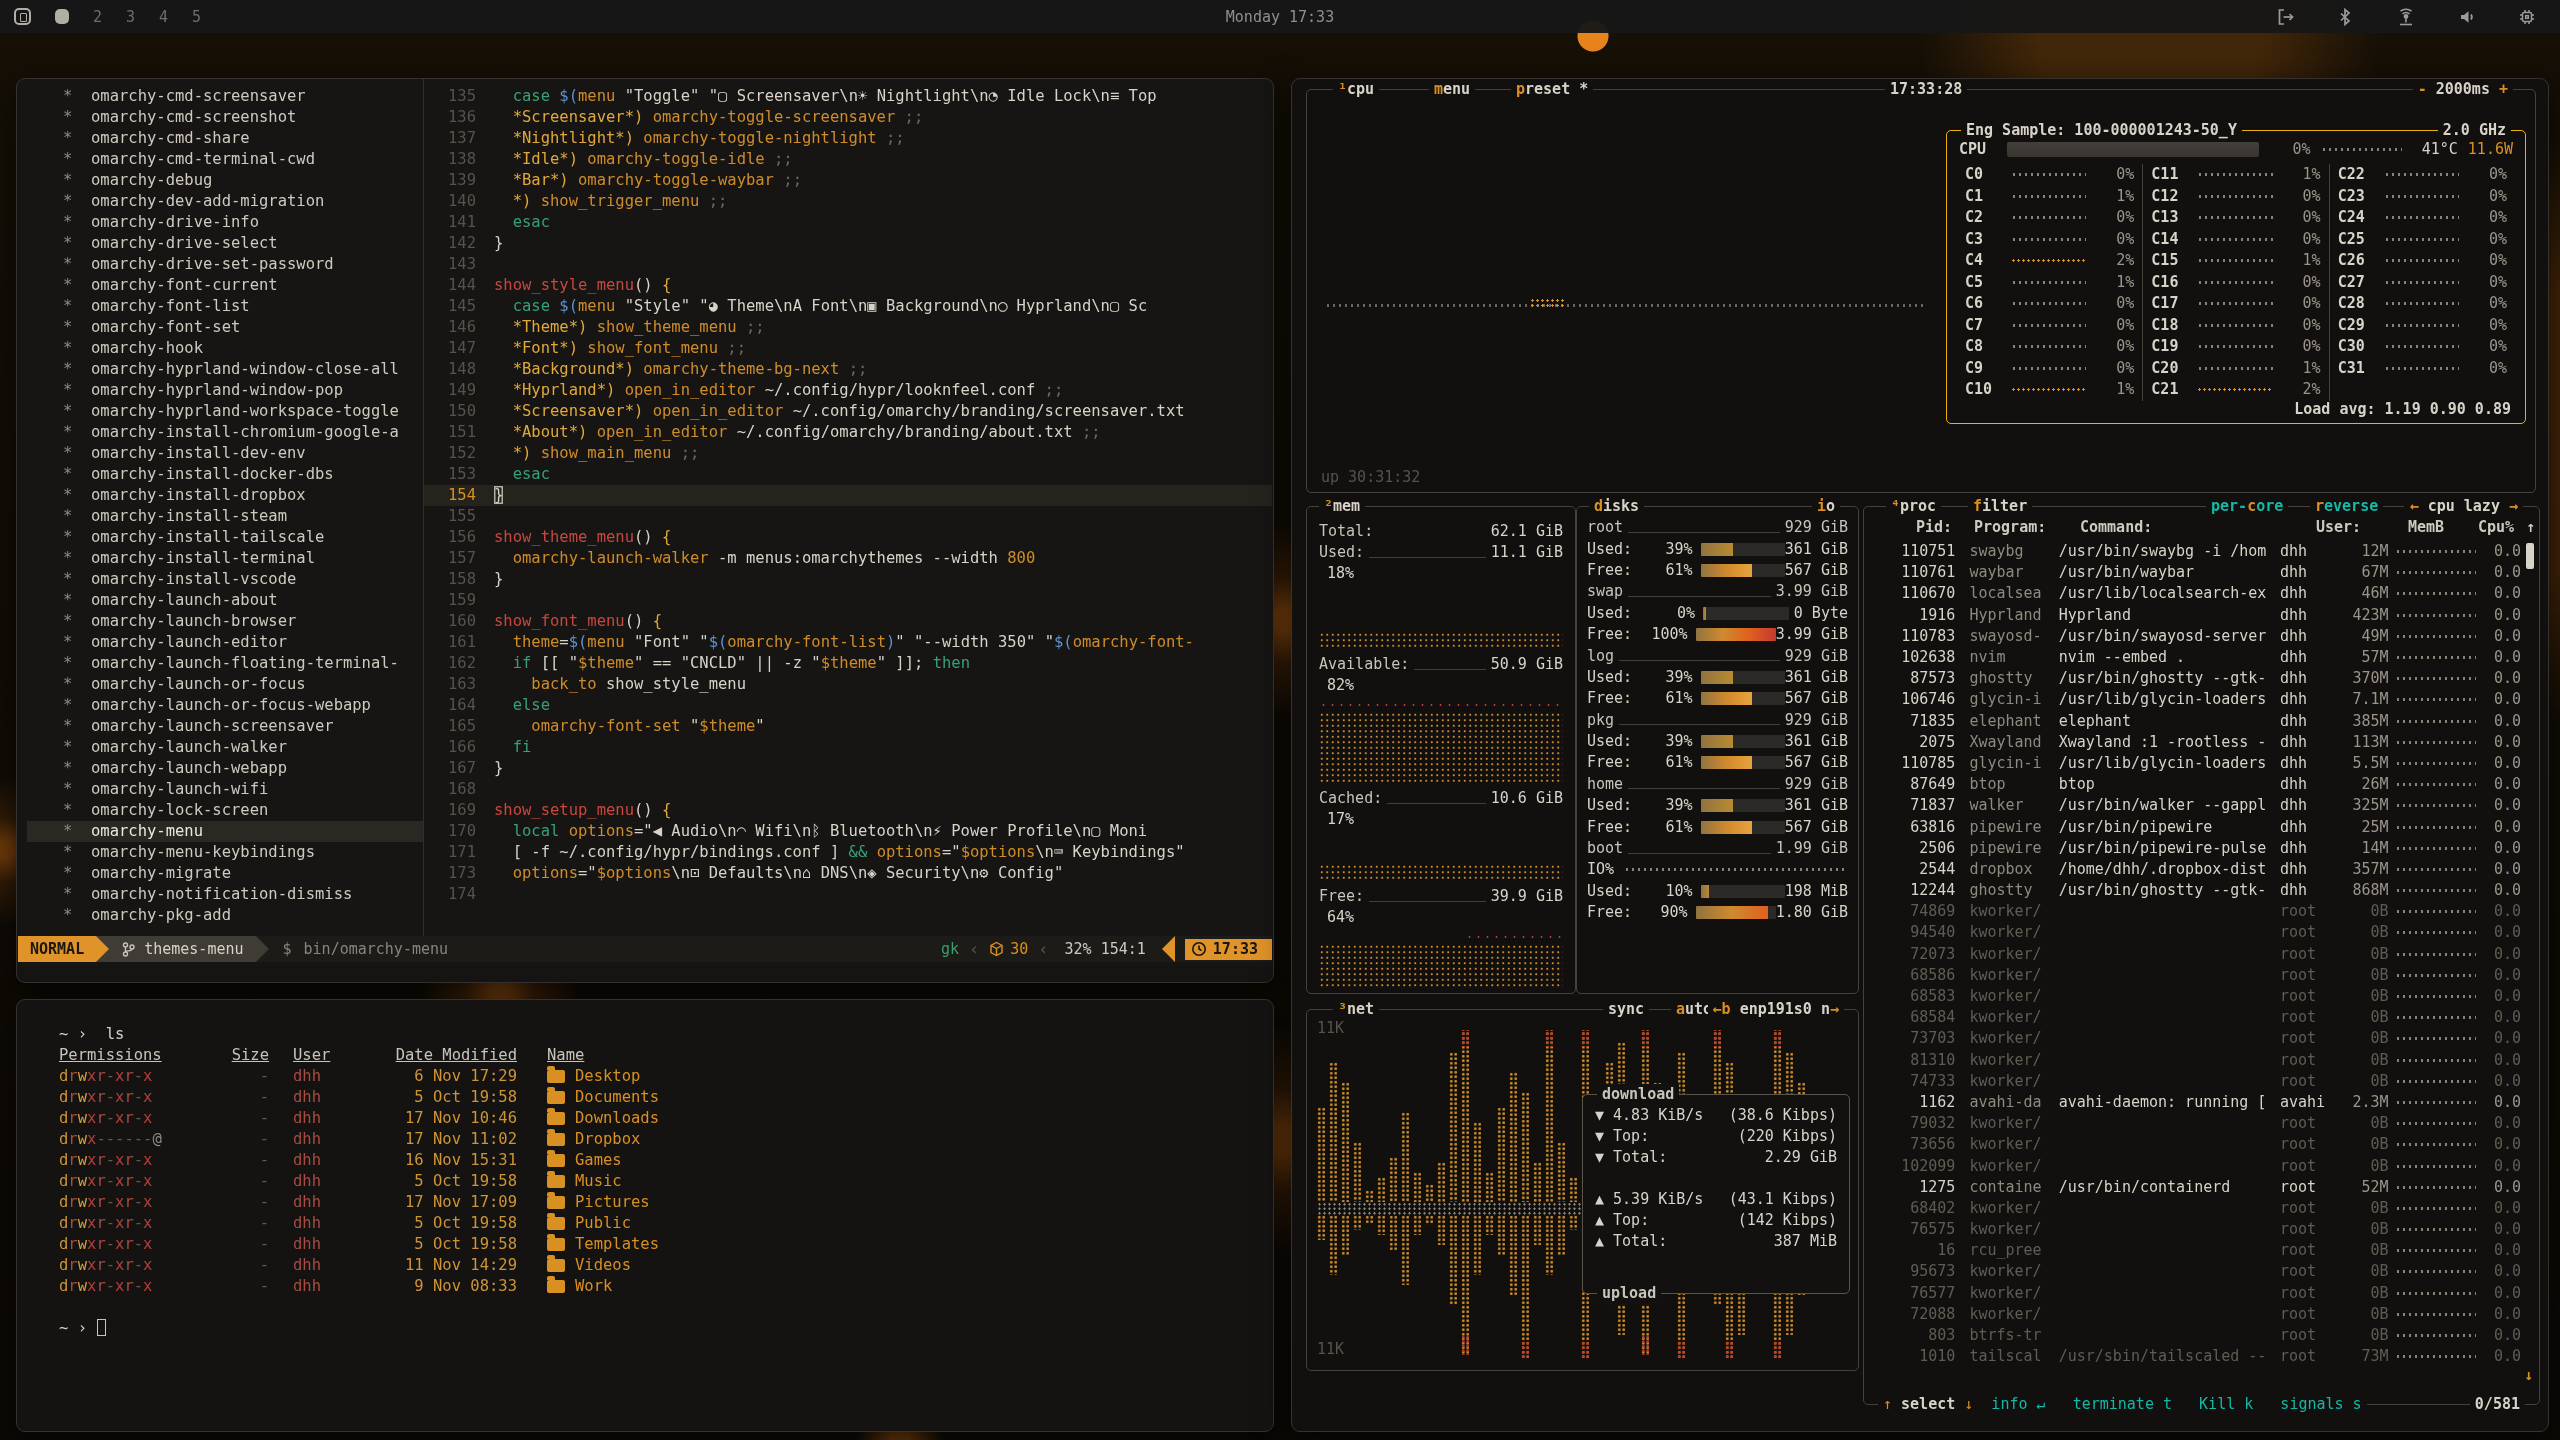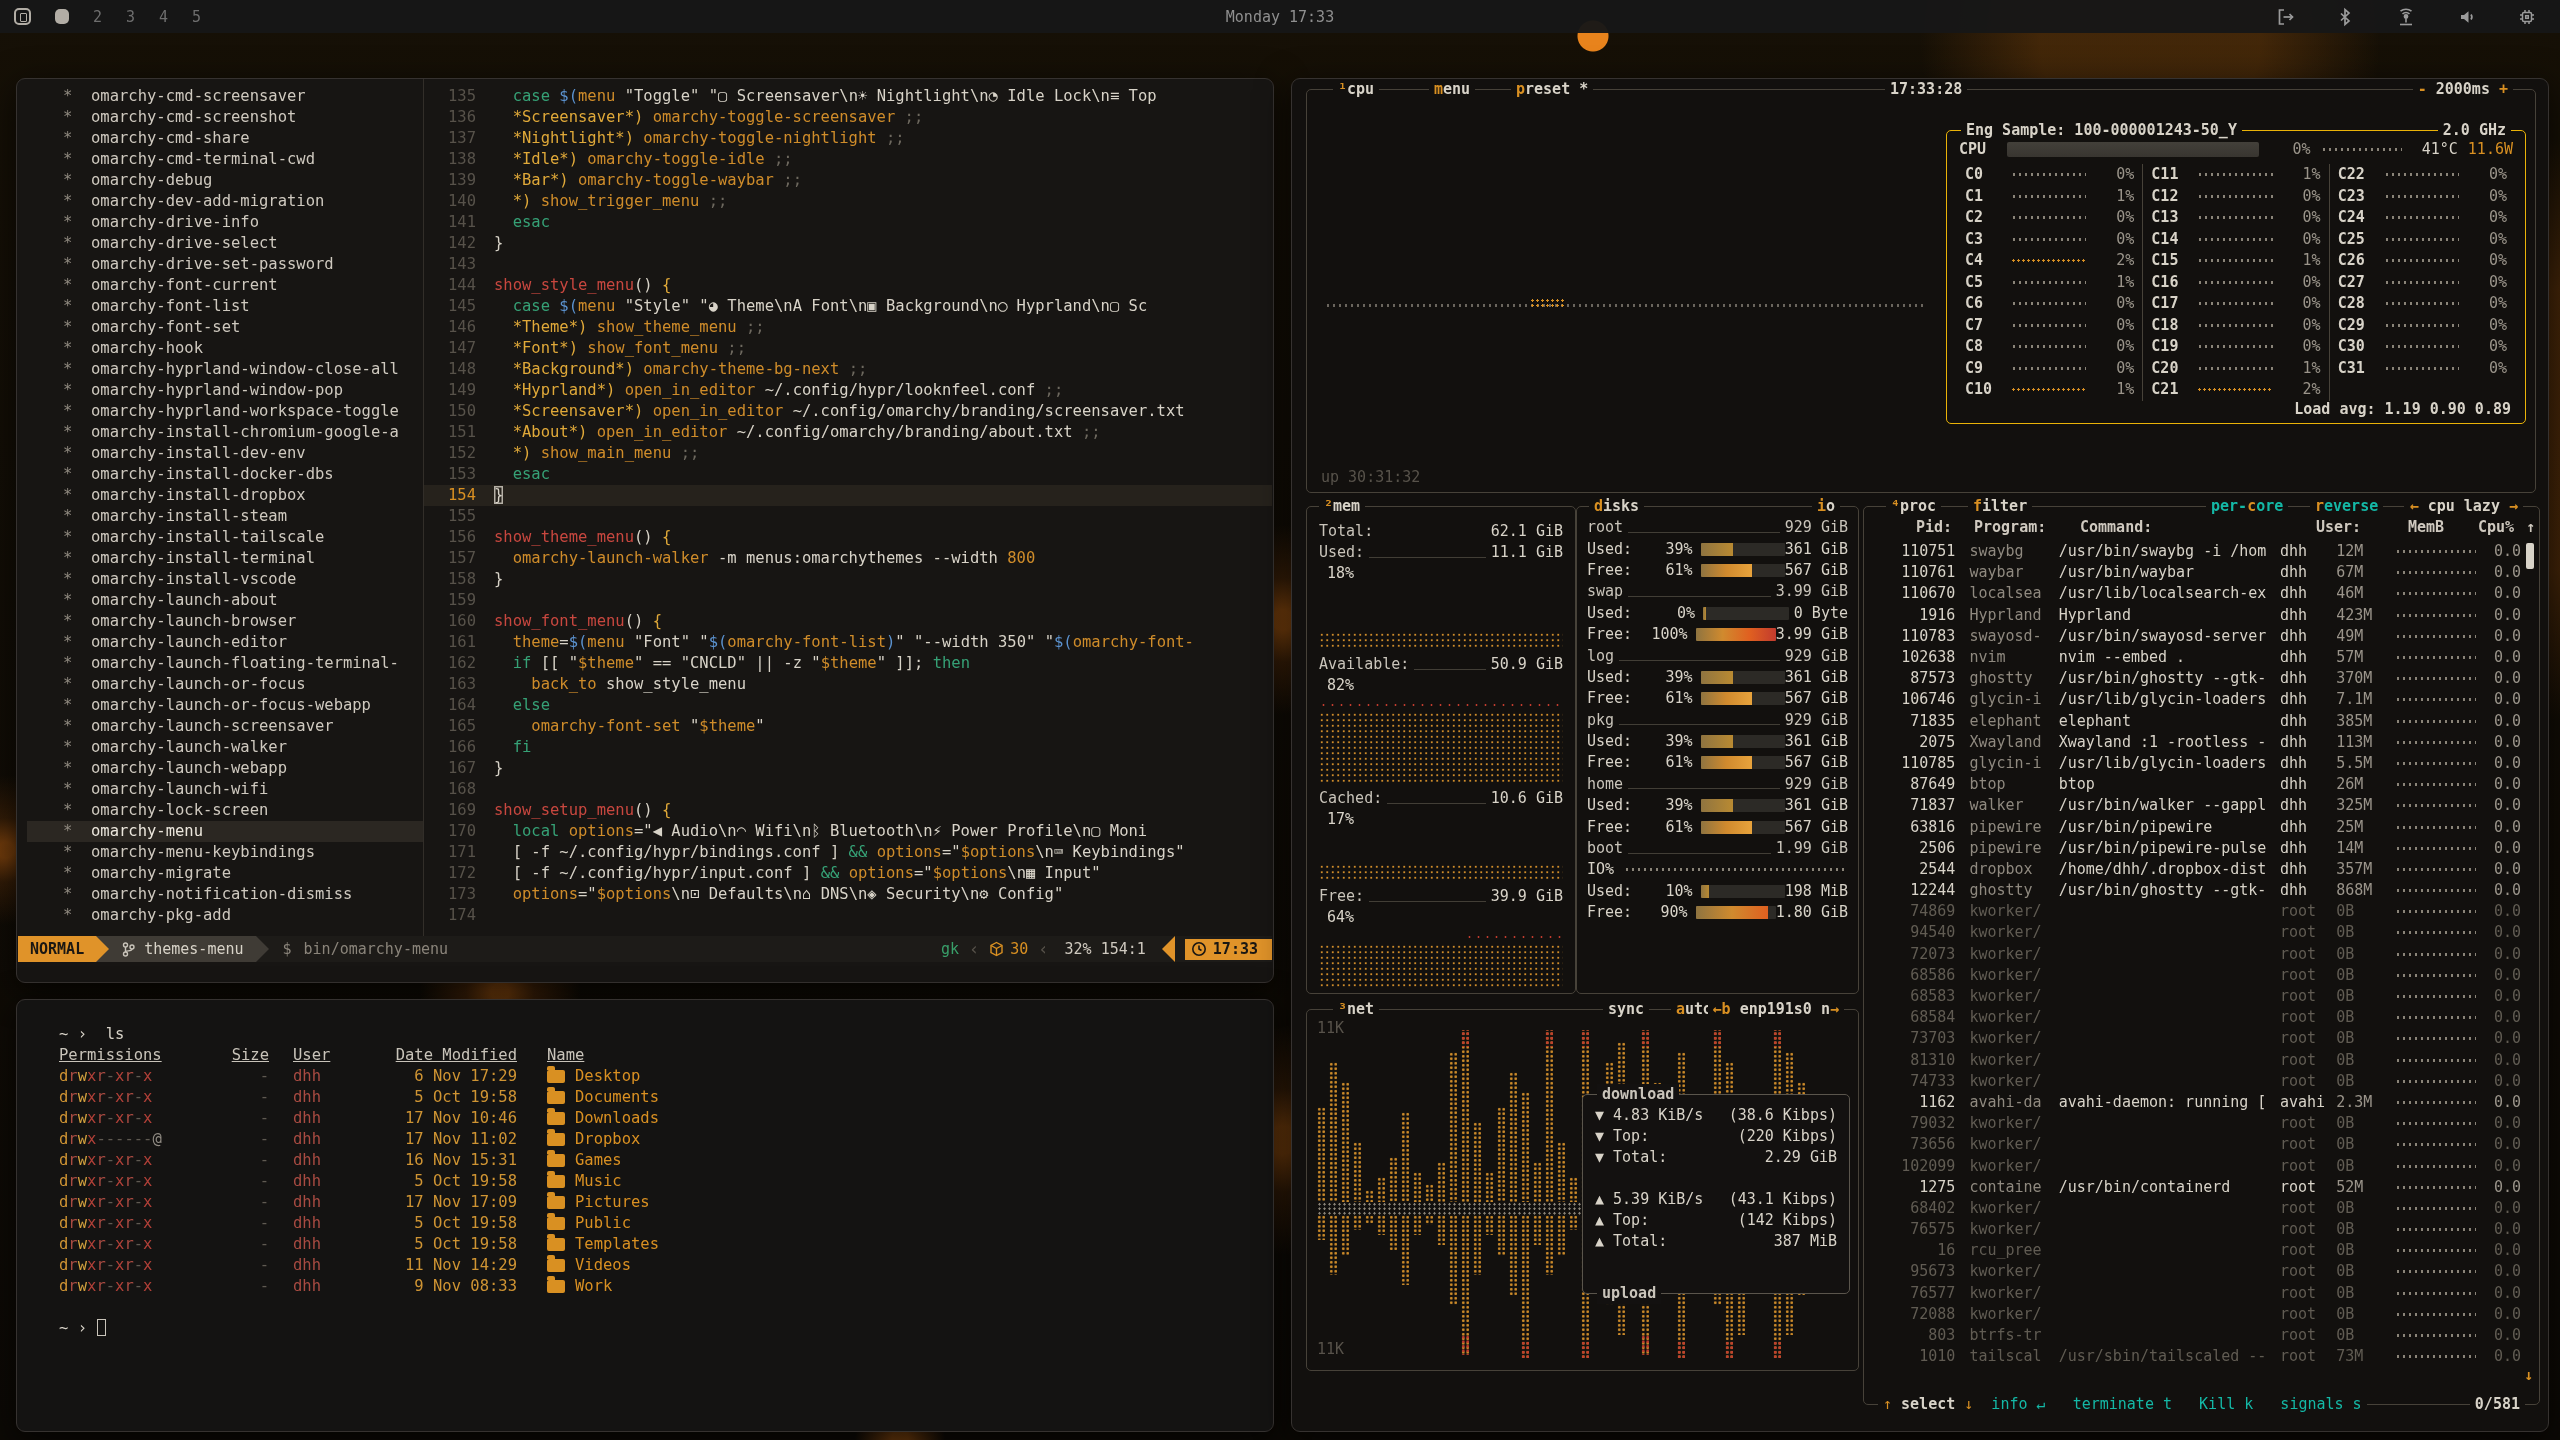--- a/index.html
+++ b/index.html
@@ -156,21 +156,21 @@
   .ni-gap{height:21px}
   #box-proc{left:571px;top:427px;width:677px;height:899px}
   .phead{position:absolute;left:0;right:0;top:10px;height:21px;color:#cfc9bf;font-weight:bold}
   .phead span{position:absolute;white-space:pre}
   .prows{position:absolute;left:6px;right:18px;top:34px;bottom:16px;overflow:hidden}
   .prow{display:flex;align-items:center;height:21.2px;white-space:pre}
   .prow .pid{width:88px;text-align:right}
   .prow .prog{width:92px;margin-left:14px;color:#8f897f;overflow:hidden}
   .prow .cmd{width:228px;overflow:hidden}
   .prow .puser{width:58px}
-  .prow .pmem{width:54px;text-align:left;color:#9a948a}
+  .prow .pmem{width:54px;text-align:right;color:#9a948a}
   .prow .pdots{width:84px;margin:0 6px}
   .prow .pcpu{width:40px;text-align:right;color:#9a948a}
   .prow.dim, .prow.dim .prog, .prow.dim .pmem, .prow.dim .pcpu{color:#615c53}
   .pscroll{position:absolute;right:5px;top:36px;width:8px;height:26px;background:#d8d3c8;border-radius:2px}
   .pdown{position:absolute;right:6px;bottom:18px;color:#d99022;font-weight:bold}
   .pcount{right:14px;left:auto;font-weight:bold}
   svg{flex:0 0 auto}
 </style>
 </head>
 <body>
@@ -531,24 +531,20 @@
           <span class="ln">169</span>
           <span class="code-text"><span class="t-fn">show_setup_menu</span><span class="t-txt">() </span><span class="t-br">{</span></span>
         </div>
         <div class="code-row">
           <span class="ln">170</span>
           <span class="code-text"><span class="t-kw">  local </span><span class="t-cmd">options</span><span class="t-txt">="◀ Audio\n◠ Wifi\nᛒ Bluetooth\n⚡ Power Profile\n▢ Moni</span></span>
         </div>
         <div class="code-row">
           <span class="ln">171</span>
           <span class="code-text"><span class="t-txt">  [ -f ~/.config/hypr/bindings.conf ] </span><span class="t-kw">&amp;&amp;</span><span class="t-txt"> </span><span class="t-cmd">options</span><span class="t-txt">="</span><span class="t-cmd">$options</span><span class="t-txt">\n⌨ Keybindings"</span></span>
-        </div>
-        <div class="code-row">
-          <span class="ln">172</span>
-          <span class="code-text"><span class="t-txt">  [ -f ~/.config/hypr/input.conf ] </span><span class="t-kw">&amp;&amp;</span><span class="t-txt"> </span><span class="t-cmd">options</span><span class="t-txt">="</span><span class="t-cmd">$options</span><span class="t-txt">\n▦ Input"</span></span>
         </div>
         <div class="code-row">
           <span class="ln">173</span>
           <span class="code-text"><span class="t-cmd">  options</span><span class="t-txt">="</span><span class="t-cmd">$options</span><span class="t-txt">\n⊡ Defaults\n⌂ DNS\n◈ Security\n⚙ Config"</span></span>
         </div>
         <div class="code-row">
           <span class="ln">174</span>
           <span class="code-text"></span>
         </div>
       </div>

